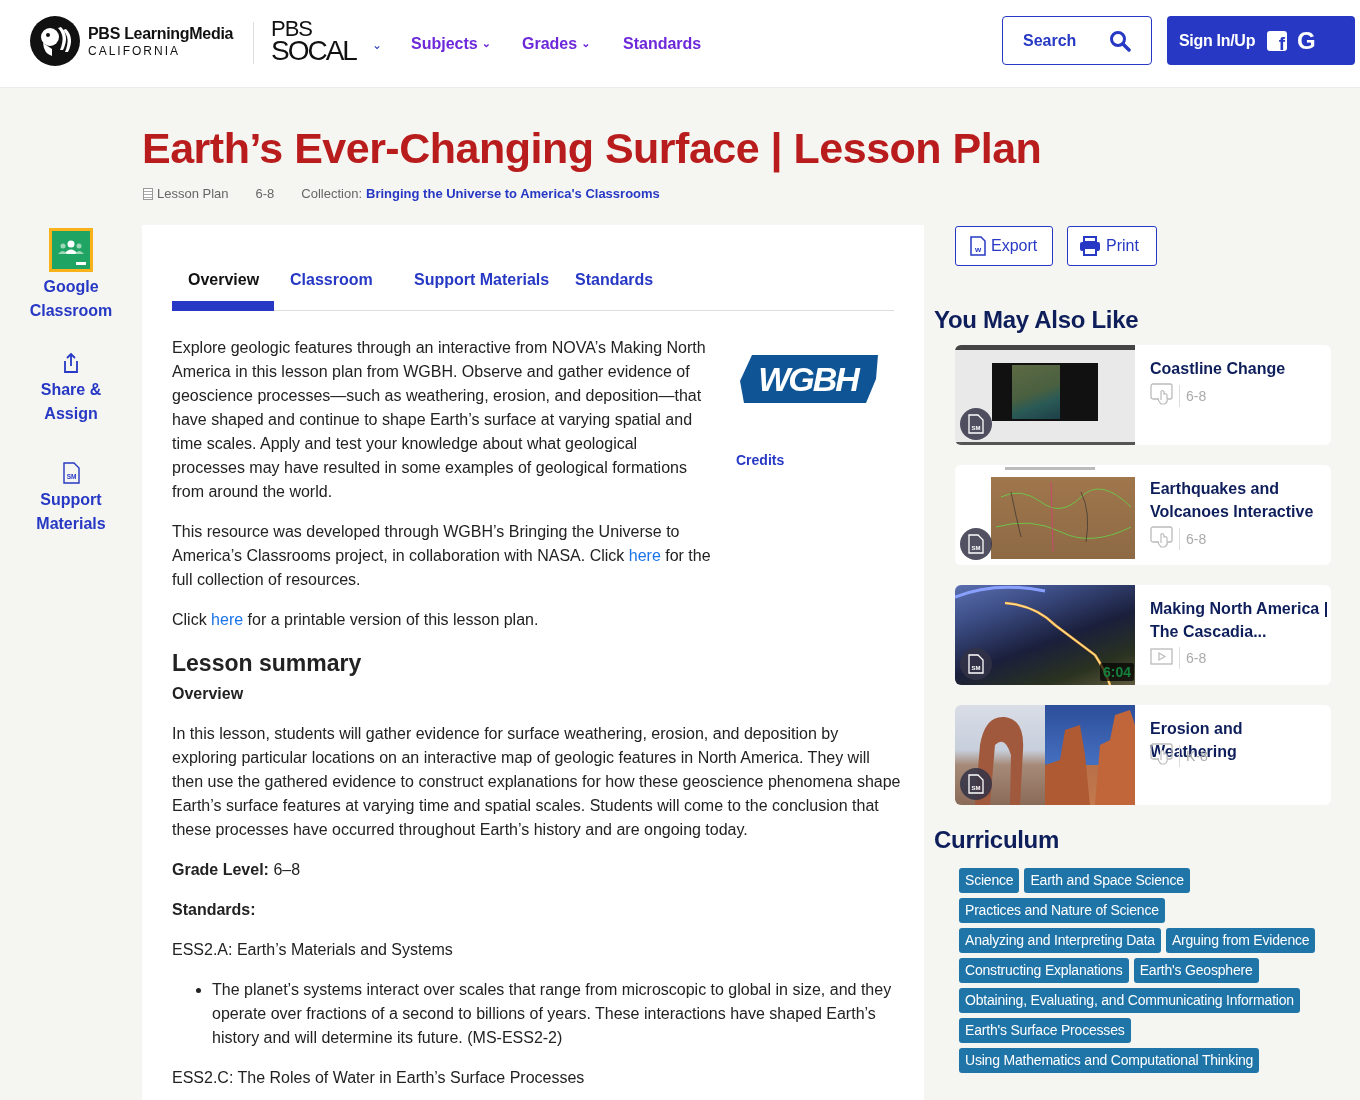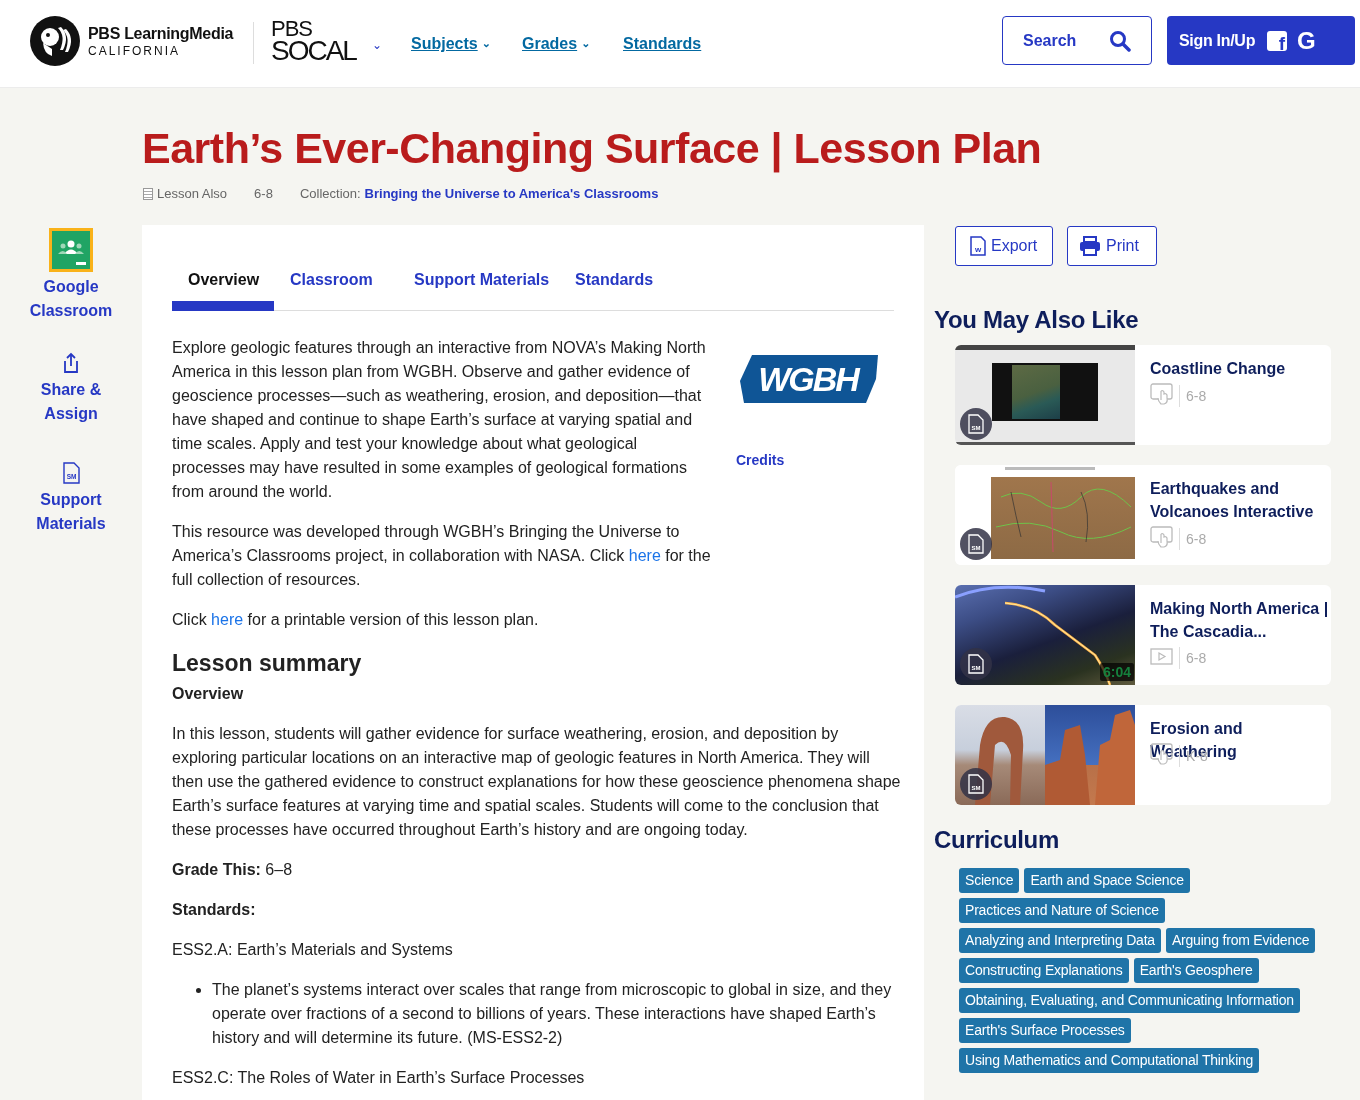--- a/index.html
+++ b/index.html
@@ -12,21 +12,21 @@
   .pbs-circle { width: 50px; height: 50px; border-radius: 50%; background: #111; position: relative; }
   .pbs-circle svg { position: absolute; left: 0; top: 0; }
   .plm-text { margin-left: 8px; line-height: 1; }
   .plm-text .t1 { font-family: "Liberation Sans", sans-serif; font-weight: bold; font-size: 16px; color: #111; letter-spacing: -0.3px; }
   .plm-text .t2 { font-size: 12px; letter-spacing: 2px; color: #111; margin-top: 3px; }
   .divider-v { position: absolute; left: 253px; top: 22px; width: 1px; height: 42px; background: #ddd; }
   .socal { position: absolute; left: 271px; top: 20px; line-height: 0.86; font-family: "Liberation Sans", sans-serif; font-weight: normal; color: #111; }
   .socal .a { font-size: 22px; letter-spacing: -1px; }
   .socal .b { font-size: 28px; letter-spacing: -2px; }
   .station-chev { position: absolute; left: 372px; top: 38px; color: #2638c4; font-size: 12px; }
-  .nav-item { position: absolute; top: 0; font-weight: bold; font-size: 16px; color: #0369a1; white-space: nowrap; cursor: pointer; text-decoration: underline; }
+  .nav-item { position: absolute; top: 0; font-weight: bold; font-size: 16px; color: #6d28d9; white-space: nowrap; cursor: pointer; }
   .nav-item .chev { font-size: 11px; margin-left: 4px; display: inline-block; transform: translateY(-2px); }
   .search-btn { position: absolute; left: 1002px; top: 16px; width: 150px; height: 49px; border: 1px solid #2638c4; border-radius: 4px; background: #fff; display: flex; align-items: center; padding-left: 20px; cursor: pointer; }
   .search-btn span.lbl { font-weight: bold; font-size: 16px; color: #2638c4; }
   .search-btn .icon { position: absolute; right: 20px; top: 13px; }
   .signin-btn { position: absolute; left: 1167px; top: 16px; width: 188px; height: 49px; background: #2638c4; border-radius: 4px; display: flex; align-items: center; padding-left: 12px; cursor: pointer; }
   .signin-btn .lbl { color: #fff; font-weight: bold; font-size: 16px; letter-spacing: -0.3px; }
   .signin-btn .fb { width: 20px; height: 20px; background: #fff; border-radius: 3px; margin-left: 12px; position: relative; }
   .signin-btn .fb span { position: absolute; right: 2px; bottom: -2px; color: #2638c4; font-weight: bold; font-size: 19px; line-height: 1; }
   .signin-btn .g { color: #fff; font-weight: bold; font-size: 24px; margin-left: 10px; }
 
@@ -125,21 +125,21 @@
     <span class="fb">
         <span>f</span>
       </span>
     <span class="g">G</span>
   </div>
 </div>
 
 <h1 class="page-title">Earth’s Ever-Changing Surface | Lesson Plan</h1>
 <div class="meta">
   <span class="doc-icon"></span>
-  <span>Lesson Also</span>
+  <span>Lesson Plan</span>
   <span class="grade">6-8</span>
   <span class="coll">Collection:</span>
   <a>Bringing the Universe to America's Classrooms</a>
 </div>
 
 <div class="rail-item" style="top:228px;">
   <div class="gc-icon">
     <div class="inner">
       <svg width="38" height="38" viewBox="0 0 38 38" style="position:absolute;left:0;top:0;">
         <circle cx="19" cy="13" r="3.5" fill="#fff"></circle>
@@ -197,21 +197,21 @@
       <polygon points="12,2 138,2 136,26 126,50 4,50 0,28" fill="#0f5596"></polygon>
       <text x="68" y="38" text-anchor="middle" font-family="Liberation Sans, sans-serif" font-weight="bold" font-size="34" fill="#fff" letter-spacing="-2" font-style="italic">WGBH</text>
     </svg>
   </div>
   <div class="credits">Credits</div>
 
   <div class="summary">
     <h2>Lesson summary</h2>
     <h3>Overview</h3>
     <p>In this lesson, students will gather evidence for surface weathering, erosion, and deposition by exploring particular locations on an interactive map of geologic features in North America. They will then use the gathered evidence to construct explanations for how these geoscience phenomena shape Earth’s surface features at varying time and spatial scales. Students will come to the conclusion that these processes have occurred throughout Earth’s history and are ongoing today.</p>
-    <p><b>Grade This:</b><span> 6–8</span></p>
+    <p><b>Grade Level:</b><span> 6–8</span></p>
     <p><b>Standards:</b></p>
     <p>ESS2.A: Earth’s Materials and Systems</p>
     <ul>
         <li>The planet’s systems interact over scales that range from microscopic to global in size, and they operate over fractions of a second to billions of years. These interactions have shaped Earth’s history and will determine its future. (MS-ESS2-2)</li>
       </ul>
     <p>ESS2.C: The Roles of Water in Earth’s Surface Processes</p>
   </div>
 </div>
 
 <div class="action-btn" style="left:955px;width:98px;">

